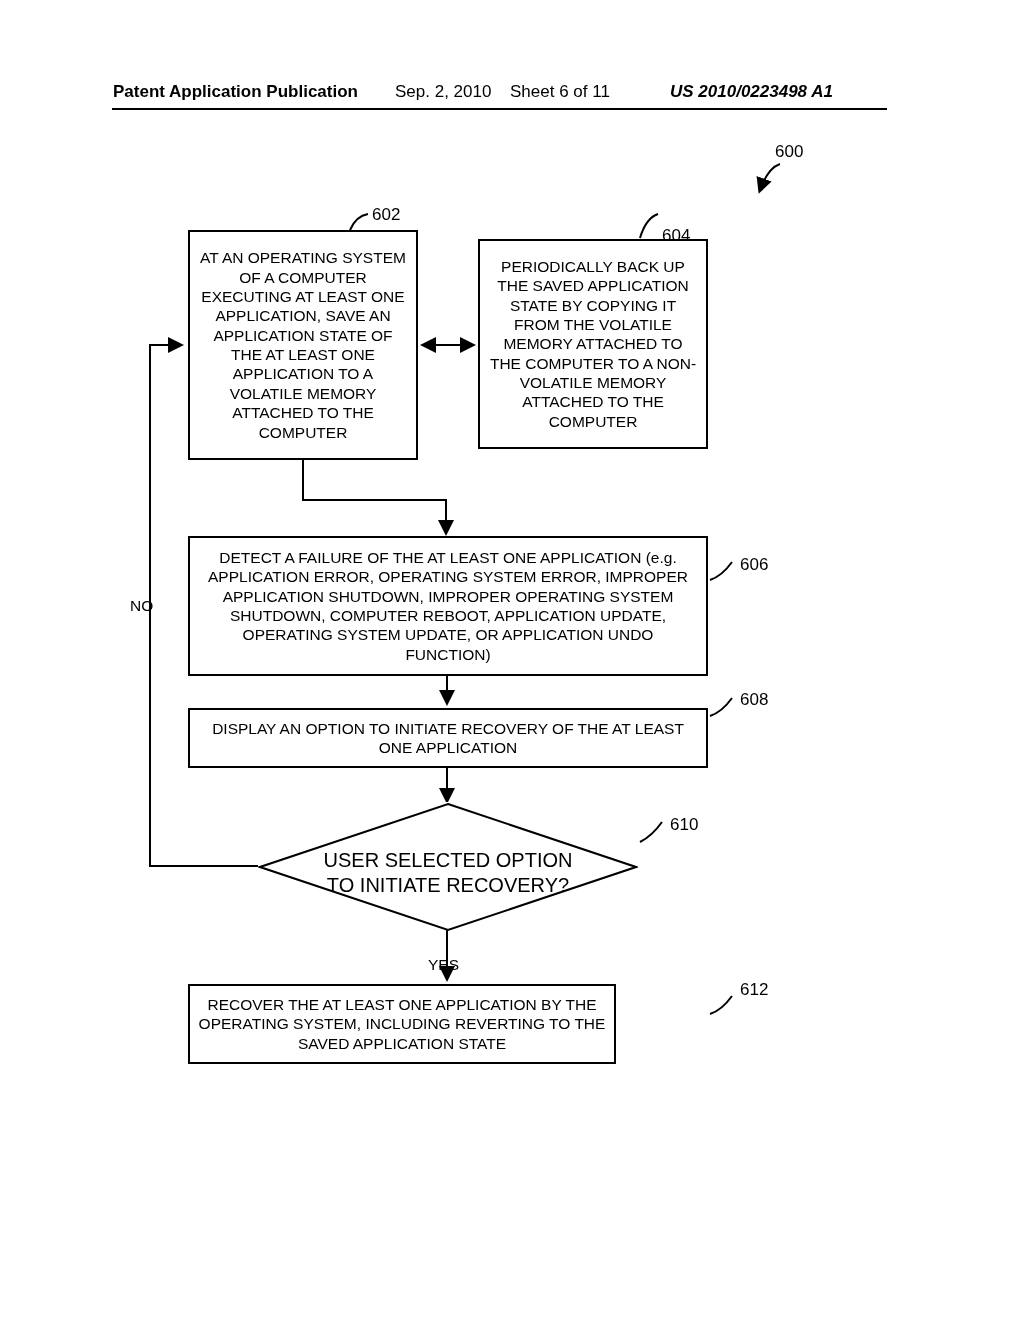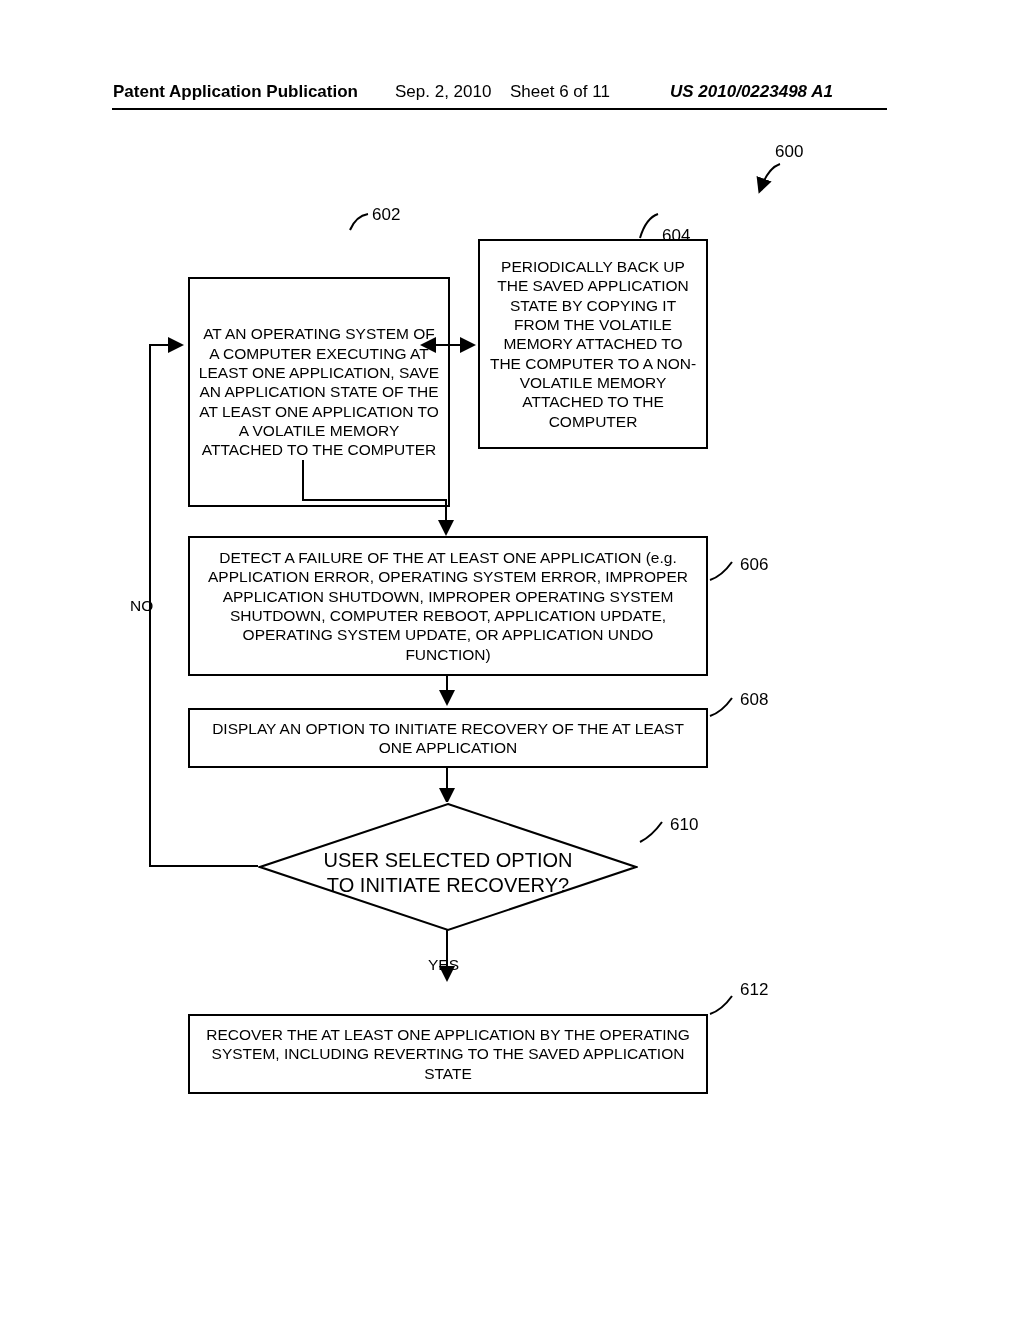--- a/index.html
+++ b/index.html
@@ -105,21 +105,21 @@
   <div class="ref" style="left:775px; top:142px;">600</div>
   <svg class="wire" style="left:750px; top:160px;" width="50" height="40">
     <defs>
       <marker id="ah" markerWidth="10" markerHeight="10" refX="6" refY="4" orient="auto">
         <path d="M0,0 L8,4 L0,8 Z" fill="#000"></path>
       </marker>
     </defs>
     <path d="M30,4 Q18,8 10,30" stroke="#000" stroke-width="2" fill="none" marker-end="url(#ah)"></path>
   </svg>
 
-  <div class="box" style="left:188px; top:230px; width:262px; height:230px;margin-top:47px;">
+  <div class="box" style="left:188px; top:230px; width:230px; height:230px;">
     <span>AT AN OPERATING SYSTEM OF A COMPUTER EXECUTING AT LEAST ONE APPLICATION, SAVE AN APPLICATION STATE OF THE AT LEAST ONE APPLICATION TO A VOLATILE MEMORY ATTACHED TO THE COMPUTER</span>
   </div>
 
   <svg class="wire" style="left:346px; top:210px;" width="26" height="24">
     <path d="M22,4 Q10,6 4,20" stroke="#000" stroke-width="2" fill="none"></path>
   </svg>
   <div class="ref" style="left:372px; top:205px;">602</div>
 
   <div class="box" style="left:478px; top:239px; width:230px; height:210px;">
     <span>PERIODICALLY BACK UP THE SAVED APPLICATION STATE BY COPYING IT FROM THE VOLATILE MEMORY ATTACHED TO THE COMPUTER TO A NON-VOLATILE MEMORY ATTACHED TO THE COMPUTER</span>
@@ -184,21 +184,21 @@
   <svg class="wire" style="left:140px; top:338px;" width="140" height="540">
     <path d="M118,528 L10,528 L10,7 L40,7" stroke="#000" stroke-width="2" fill="none" marker-end="url(#ahR)"></path>
   </svg>
   <div class="small-label" style="left:130px; top:597px;">NO</div>
 
   <svg class="wire" style="left:440px; top:930px;" width="14" height="56">
     <line x1="7" y1="0" x2="7" y2="48" stroke="#000" stroke-width="2" marker-end="url(#ahR)"></line>
   </svg>
   <div class="small-label" style="left:428px; top:956px;">YES</div>
 
-  <div class="box" style="left:188px; top:1014px; width:520px; height:80px;">
+  <div class="box" style="left:188px; top:984px; width:428px; height:80px;">
     <span>RECOVER THE AT LEAST ONE APPLICATION BY THE OPERATING SYSTEM, INCLUDING REVERTING TO THE SAVED APPLICATION STATE</span>
   </div>
   <svg class="wire" style="left:708px; top:994px;" width="30" height="24">
     <path d="M2,20 Q14,16 24,2" stroke="#000" stroke-width="2" fill="none"></path>
   </svg>
   <div class="ref" style="left:740px; top:980px;">612</div>
 
 
 </div>
 

